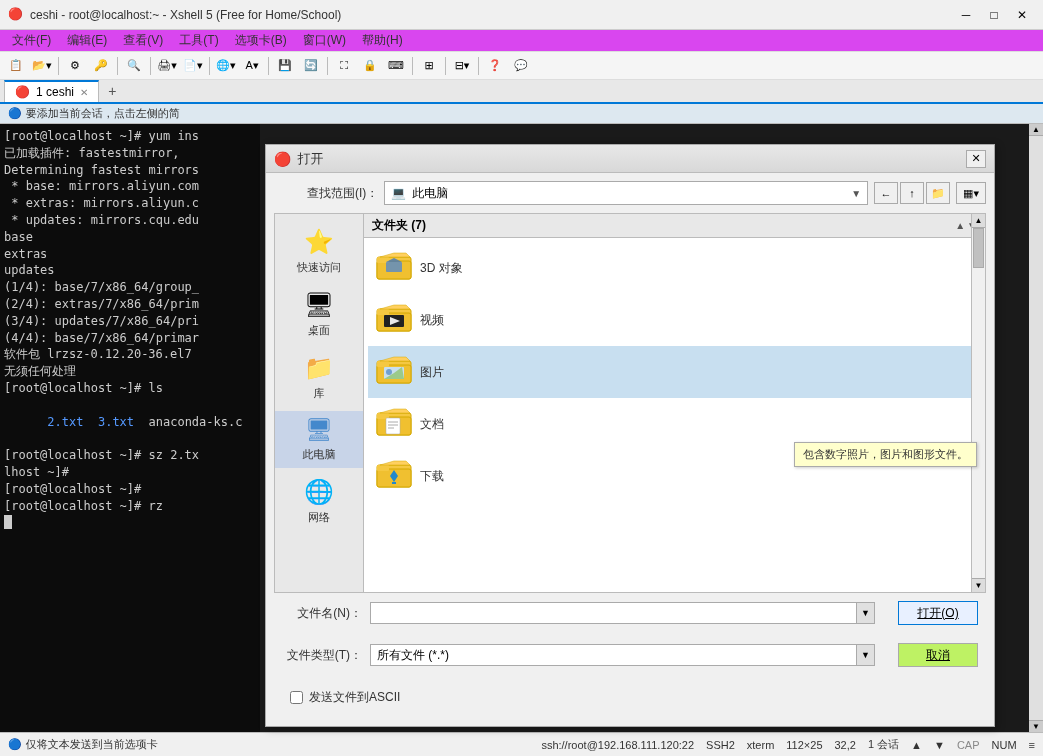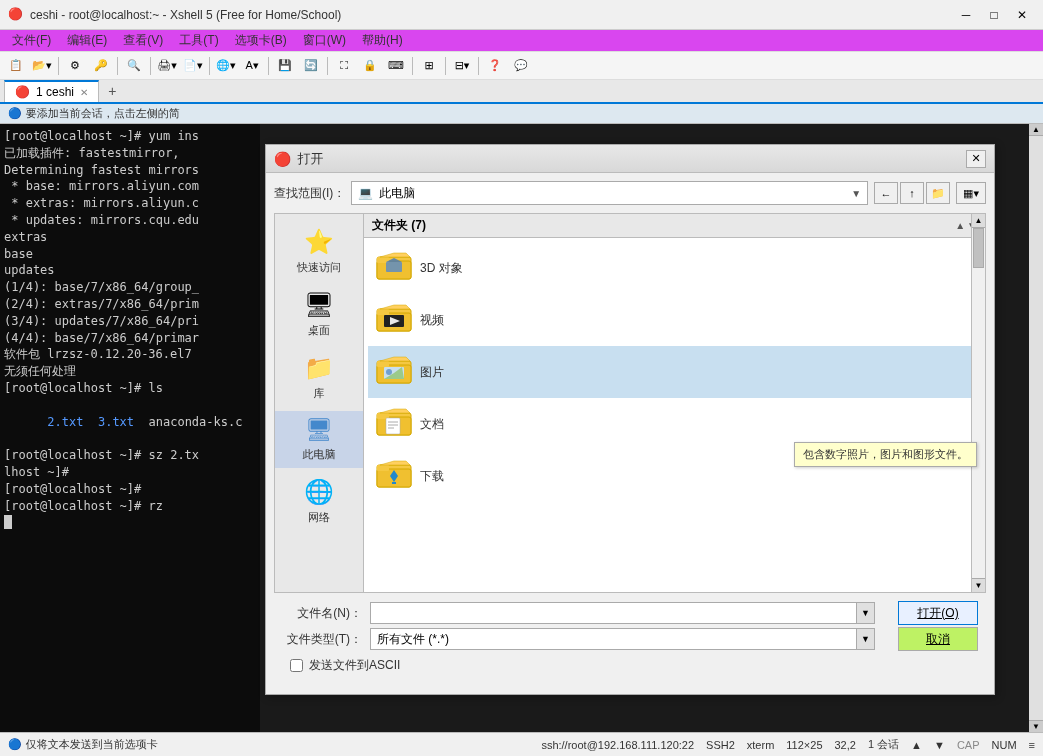--- a/index.html
+++ b/index.html
@@ -167,20 +167,21 @@
     }
 
     .dialog-body { padding: 8px; }
 
     
     .dialog-location {
       display: flex;
       align-items: center;
       margin-bottom: 8px;
       gap: 6px;
+      margin-left: 33px;
     }
     .location-label { font-size: 12px; color: #333; white-space: nowrap; }
     .location-combo {
       flex: 1;
       height: 24px;
       border: 1px solid #aaa;
       background: white;
       display: flex;
       align-items: center;
       padding: 0 6px;
@@ -277,21 +278,21 @@
       box-shadow: 1px 1px 3px rgba(0,0,0,0.2);
       z-index: 200;
       white-space: nowrap;
     }
 
     
     .dialog-bottom {
       padding: 8px;
       display: flex;
       flex-direction: column;
-      gap: 2px;
+      gap: 18px;
     }
     .bottom-label { font-size: 12px; color: #333; width: 80px; text-align: right; }
     .bottom-combo {
       flex: 1;
       height: 22px;
       border: 1px solid #aaa;
       background: white;
       display: flex;
       align-items: center;
       padding: 0 6px;
@@ -428,22 +429,22 @@
 
 <div class="main-area">
 
   <div class="terminal">
     <div class="line prompt">[root@localhost ~]# yum ins</div>
     <div class="line">已加载插件: fastestmirror,</div>
     <div class="line">Determining fastest mirrors</div>
     <div class="line"> * base: mirrors.aliyun.com</div>
     <div class="line"> * extras: mirrors.aliyun.c</div>
     <div class="line"> * updates: mirrors.cqu.edu</div>
+    <div class="line">base</div>
     <div class="line">extras</div>
-    <div class="line">base</div>
     <div class="line">updates</div>
     <div class="line">(1/4): base/7/x86_64/group_</div>
     <div class="line">(2/4): extras/7/x86_64/prim</div>
     <div class="line">(3/4): updates/7/x86_64/pri</div>
     <div class="line">(4/4): base/7/x86_64/primar</div>
     <div class="line">软件包 lrzsz-0.12.20-36.el7</div>
     <div class="line">无须任何处理</div>
     <div class="line prompt">[root@localhost ~]# ls</div>
     <div class="line">
       <span style="color:#5599ff;">2.txt</span><span>  </span><span style="color:#5599ff;">3.txt</span><span>  anaconda-ks.c</span>

